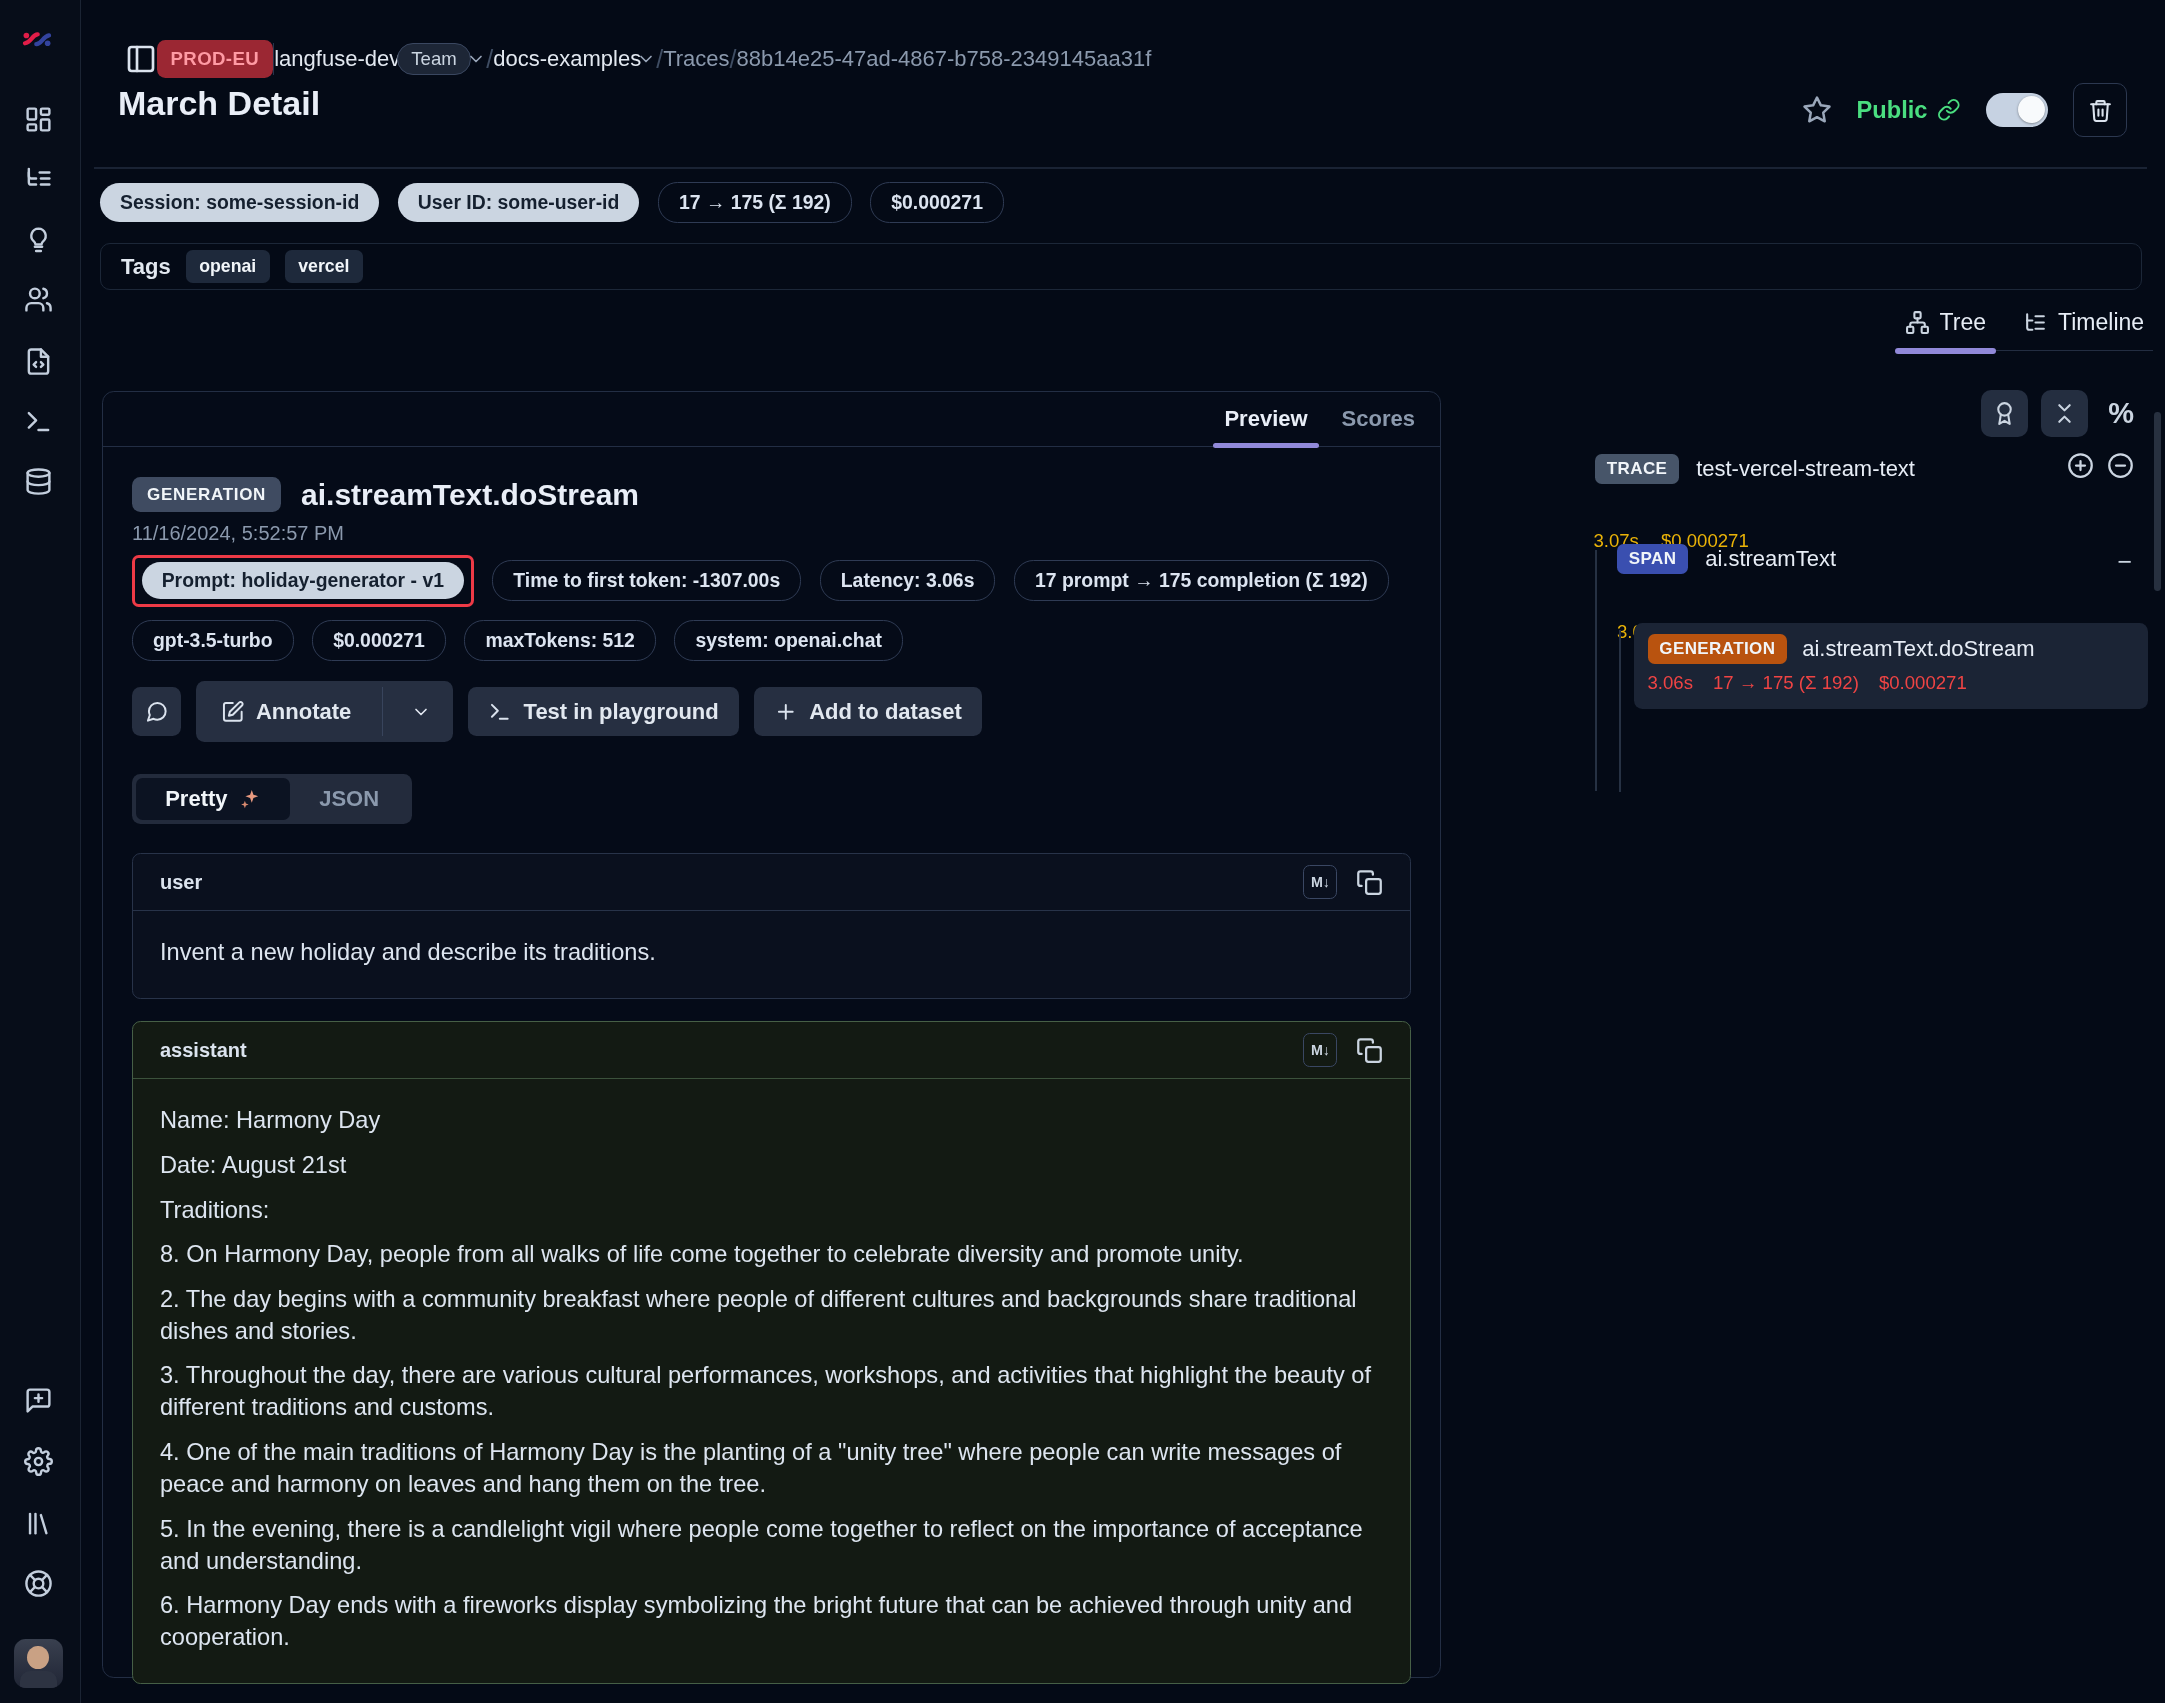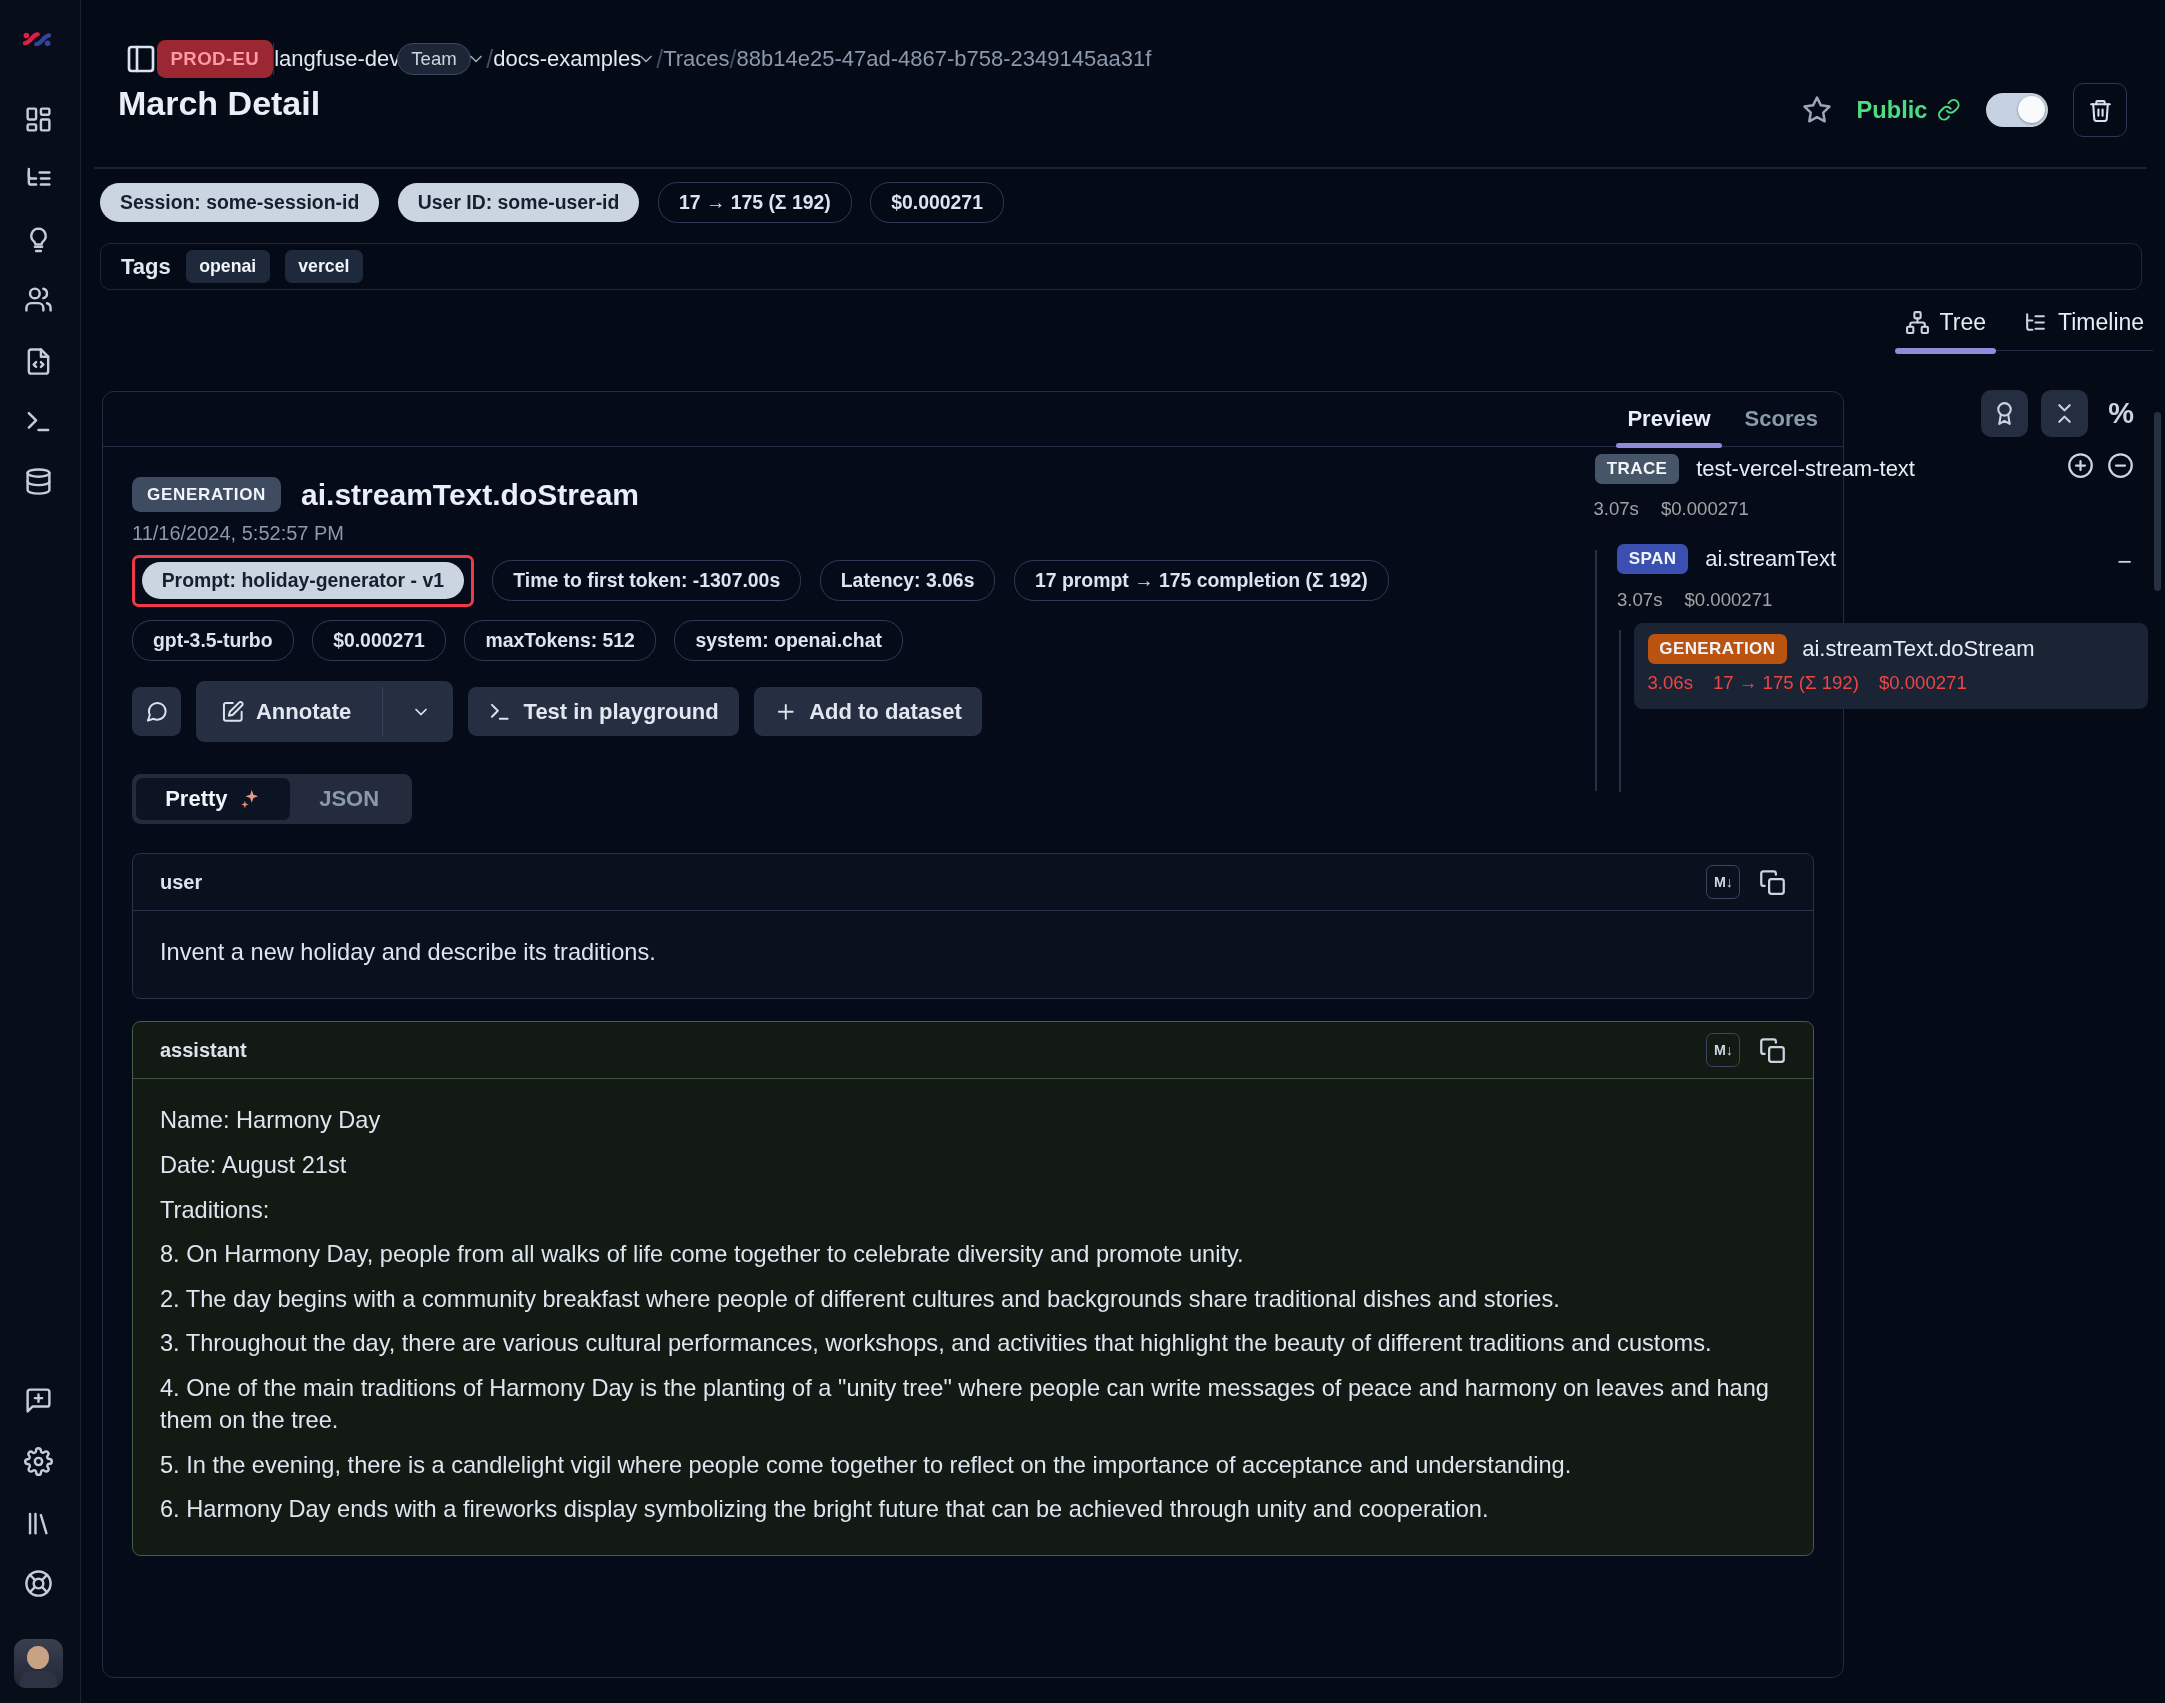--- a/index.html
+++ b/index.html
@@ -49,21 +49,21 @@
   .tags-label{font-size:22px;font-weight:600;color:#e2e8f0;}
   .tag-chip{background:#1e293b;border-radius:6.7px;padding:5.9px 13.5px;font-size:17.7px;font-weight:700;color:#f1f5f9;cursor:pointer;}
 
   
   .view-tabs{position:absolute;right:13.5px;top:309px;display:flex;gap:37px;border-bottom:1.7px solid #232d41;padding:0 8.4px 13.5px 8.4px;}
   .vtab{display:flex;align-items:center;gap:10px;font-size:23px;color:#e7edf6;position:relative;cursor:pointer;}
   .vtab .tic{width:25px;height:25px;color:#cbd5e1;}
   .vtab.active::after{content:"";position:absolute;left:-10px;right:-10px;bottom:-17.7px;height:5.9px;border-radius:3.4px;background:#9189d9;}
 
   
-  .main-card{position:absolute;left:102px;top:391px;width:1742px;height:1287px;border:1.7px solid #232e44;border-radius:11.8px;box-sizing:border-box;background:#050b18;}
+  .main-card{position:absolute;left:102px;top:391px;width:1339px;height:1287px;border:1.7px solid #232e44;border-radius:11.8px;box-sizing:border-box;background:#050b18;}
   .card-tabs{height:54px;border-bottom:1.7px solid #232e44;display:flex;justify-content:flex-end;align-items:center;gap:34px;padding-right:25px;}
   .ctab{font-size:22px;font-weight:600;color:#8b99ad;position:relative;height:100%;display:flex;align-items:center;cursor:pointer;}
   .ctab.active{color:#e9eef7;}
   .ctab.active::after{content:"";position:absolute;left:-11.8px;right:-11.8px;bottom:-1.7px;height:5px;border-radius:2.5px;background:#9189d9;}
   .card-body{padding:0 29px;}
   .gen-header{margin-top:30px;display:flex;align-items:center;gap:20px;}
   .type-badge{background:#3f4b61;color:#f1f5f9;font-size:17px;font-weight:700;letter-spacing:0.7px;border-radius:8.4px;padding:7.6px 15px;}
   .gen-title{font-size:30px;font-weight:700;color:#e9eef7;}
   .timestamp{margin-top:10px;font-size:20px;color:#8b99ad;}
   .badge-row{margin-top:10px;display:flex;align-items:center;gap:18.6px;flex-wrap:nowrap;}
@@ -102,21 +102,21 @@
   .panel-icons{position:absolute;top:5px;right:32px;display:flex;align-items:center;gap:13.5px;}
   .sq-btn{width:47px;height:47px;background:#242e40;border-radius:10px;display:flex;align-items:center;justify-content:center;color:#cbd5e1;cursor:pointer;}
   .sq-btn svg{width:25px;height:25px;}
   .pct{font-size:29px;font-weight:700;color:#cbd5e1;margin-left:6.7px;cursor:pointer;}
   .tree-row{position:absolute;display:flex;align-items:center;gap:17px;}
   .tree-badge{height:30px;display:flex;align-items:center;padding:0 11.8px;border-radius:6.7px;font-size:17px;font-weight:700;color:#f1f5f9;letter-spacing:0.4px;}
   .tb-trace{background:#475569;}
   .tb-span{background:#3a4fb0;}
   .tb-gen{background:#b9530f;}
   .tree-name{font-size:22px;color:#e7edf6;}
-  .tree-metrics{position:absolute;display:flex;gap:22px;font-size:18.6px;color:#a3a3a3;}
+  .tree-metrics{position:absolute;display:flex;gap:22px;font-size:18.6px;color:#eab308;margin-top:32px;}
   .zoom-icons{position:absolute;top:67px;right:32px;display:flex;gap:13.5px;color:#cbd5e1;}
   .zoom-icons svg{width:27px;height:27px;cursor:pointer;}
   .guide{position:absolute;width:1.7px;background:#263143;}
   .minus-glyph{position:absolute;top:162px;right:34px;font-size:25px;color:#cbd5e1;cursor:pointer;}
   .gen-node{position:absolute;left:49px;top:238px;width:514px;height:86px;background:#1b2435;border-radius:8.4px;padding:11px 13.5px;box-sizing:border-box;cursor:pointer;}
   .gen-node .row1{display:flex;align-items:center;gap:15px;}
   .gen-node .row2{margin-top:7.6px;display:flex;gap:20px;font-size:18.6px;color:#ef4444;}
   .scroll-thumb{position:absolute;left:2154px;top:412px;width:6.7px;height:179px;border-radius:3.4px;background:#27303f;}
 </style>
 </head>

